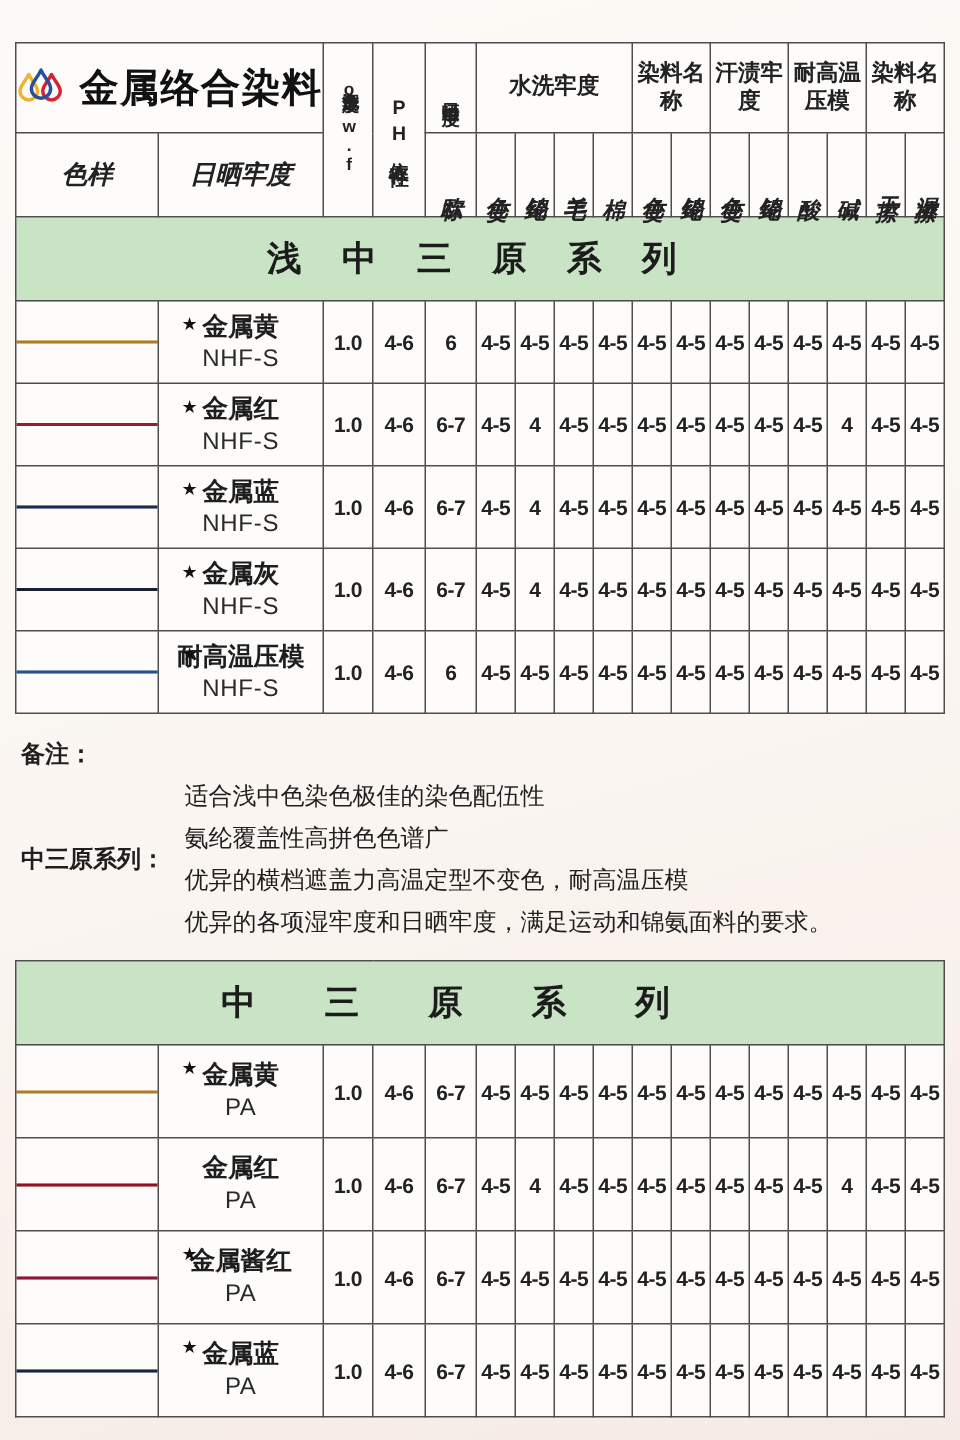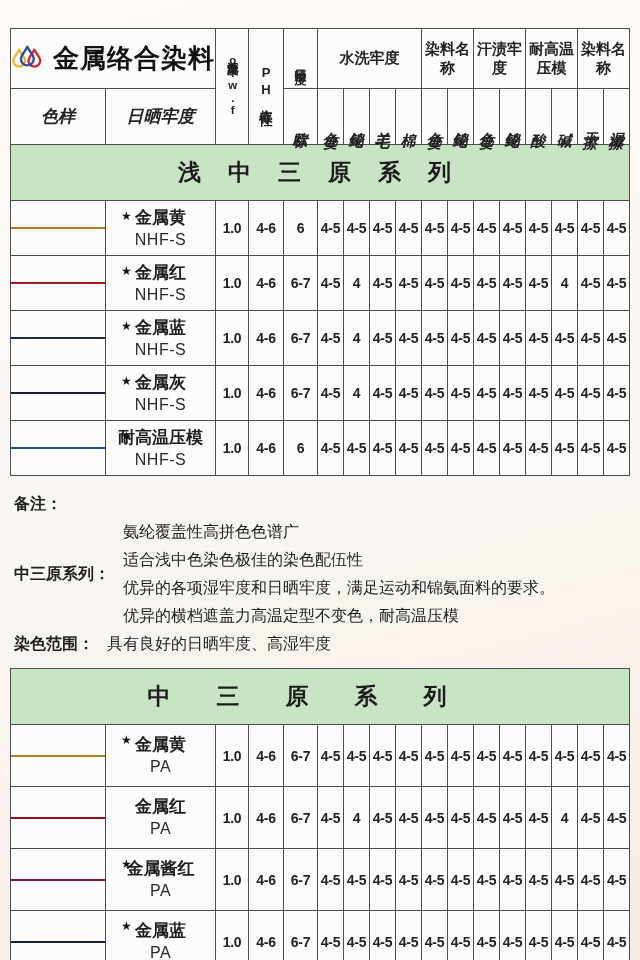--- a/index.html
+++ b/index.html
@@ -264,30 +264,24 @@
       </tbody>
   </table>
 
   <div class="notes" id="notes">
       <div class="note-item">
         <span class="note-label">备注：</span>
       </div>
       <div class="note-item">
         <span class="note-label">中三原系列：</span>
         <div>
+          <div class="note-line">适合浅中色染色极佳的染色配伍性</div>
           <div class="note-line">氨纶覆盖性高拼色色谱广</div>
-          <div class="note-line">适合浅中色染色极佳的染色配伍性</div>
+          <div class="note-line">优异的横档遮盖力高温定型不变色，耐高温压模</div>
           <div class="note-line">优异的各项湿牢度和日晒牢度，满足运动和锦氨面料的要求。</div>
-          <div class="note-line">优异的横档遮盖力高温定型不变色，耐高温压模</div>
-        </div>
-      </div>
-      <div class="note-item">
-        <span class="note-label">染色范围：</span>
-        <div>
-          <div class="note-line">具有良好的日晒牢度、高湿牢度</div>
         </div>
       </div>
     </div>
 
   <table class="main">
     <colgroup>
       <col style="width:95px">
         <col style="width:110px">
         <col style="width:33px">
       <col style="width:35px">

